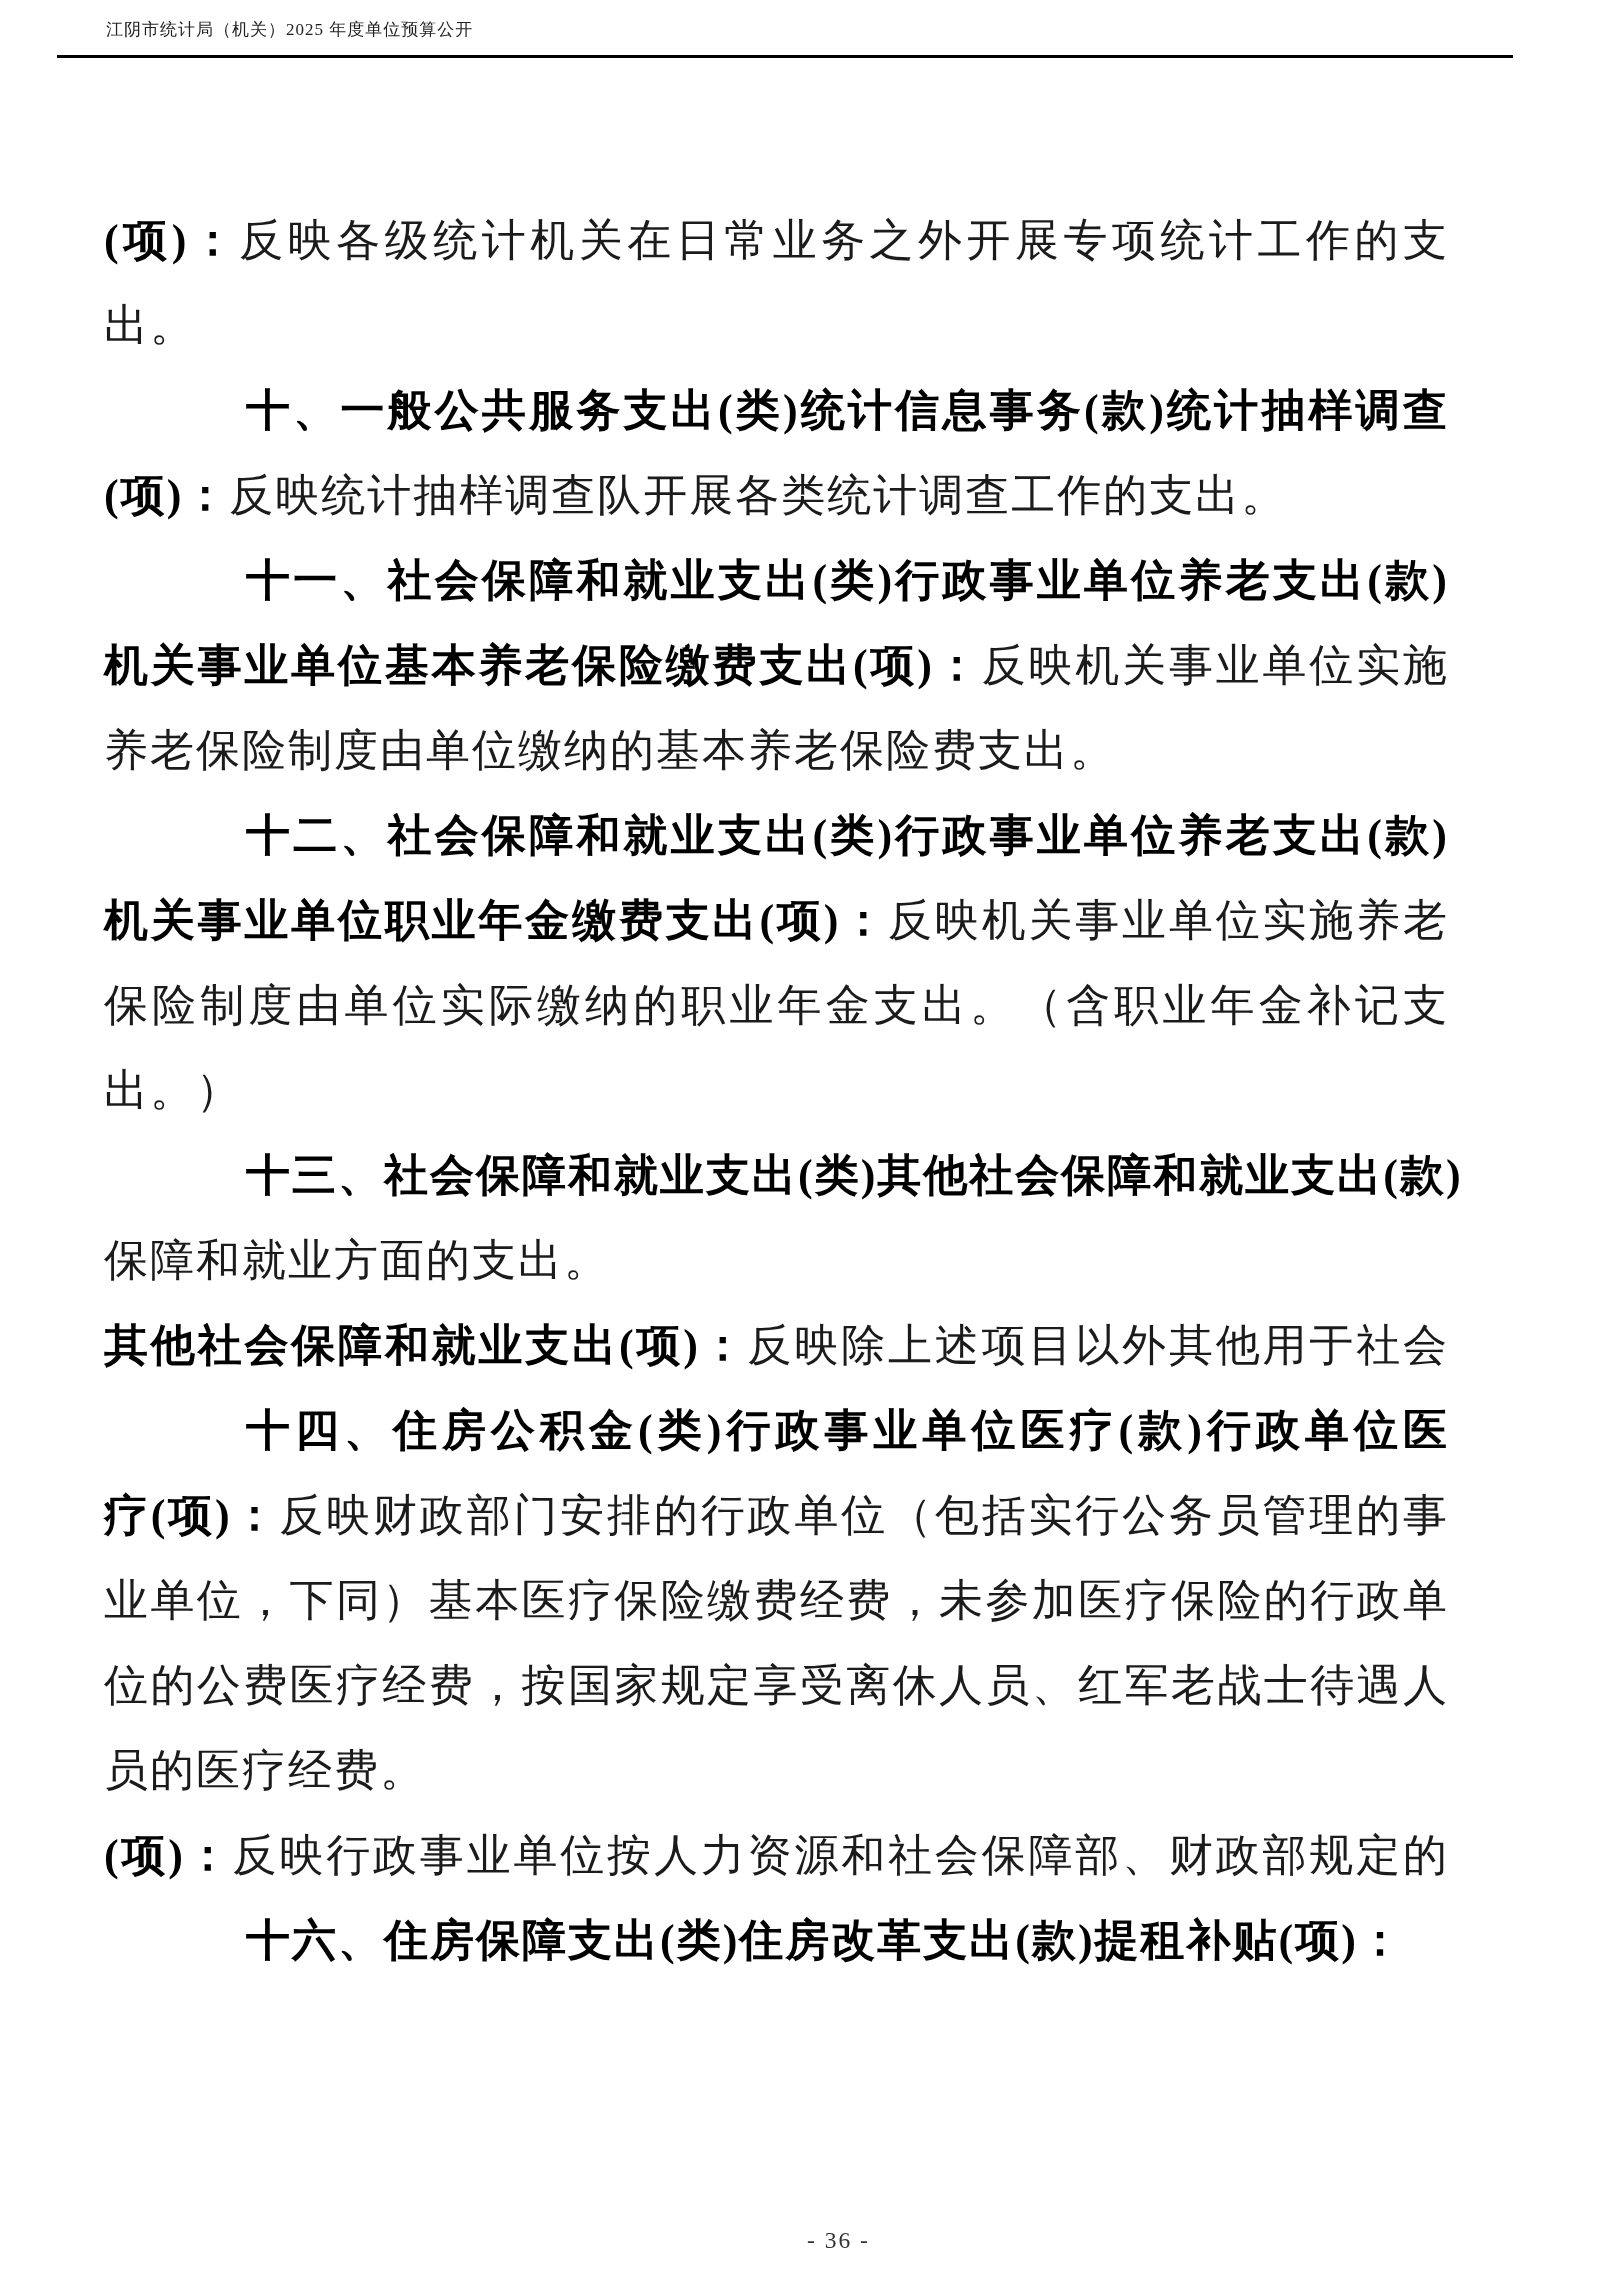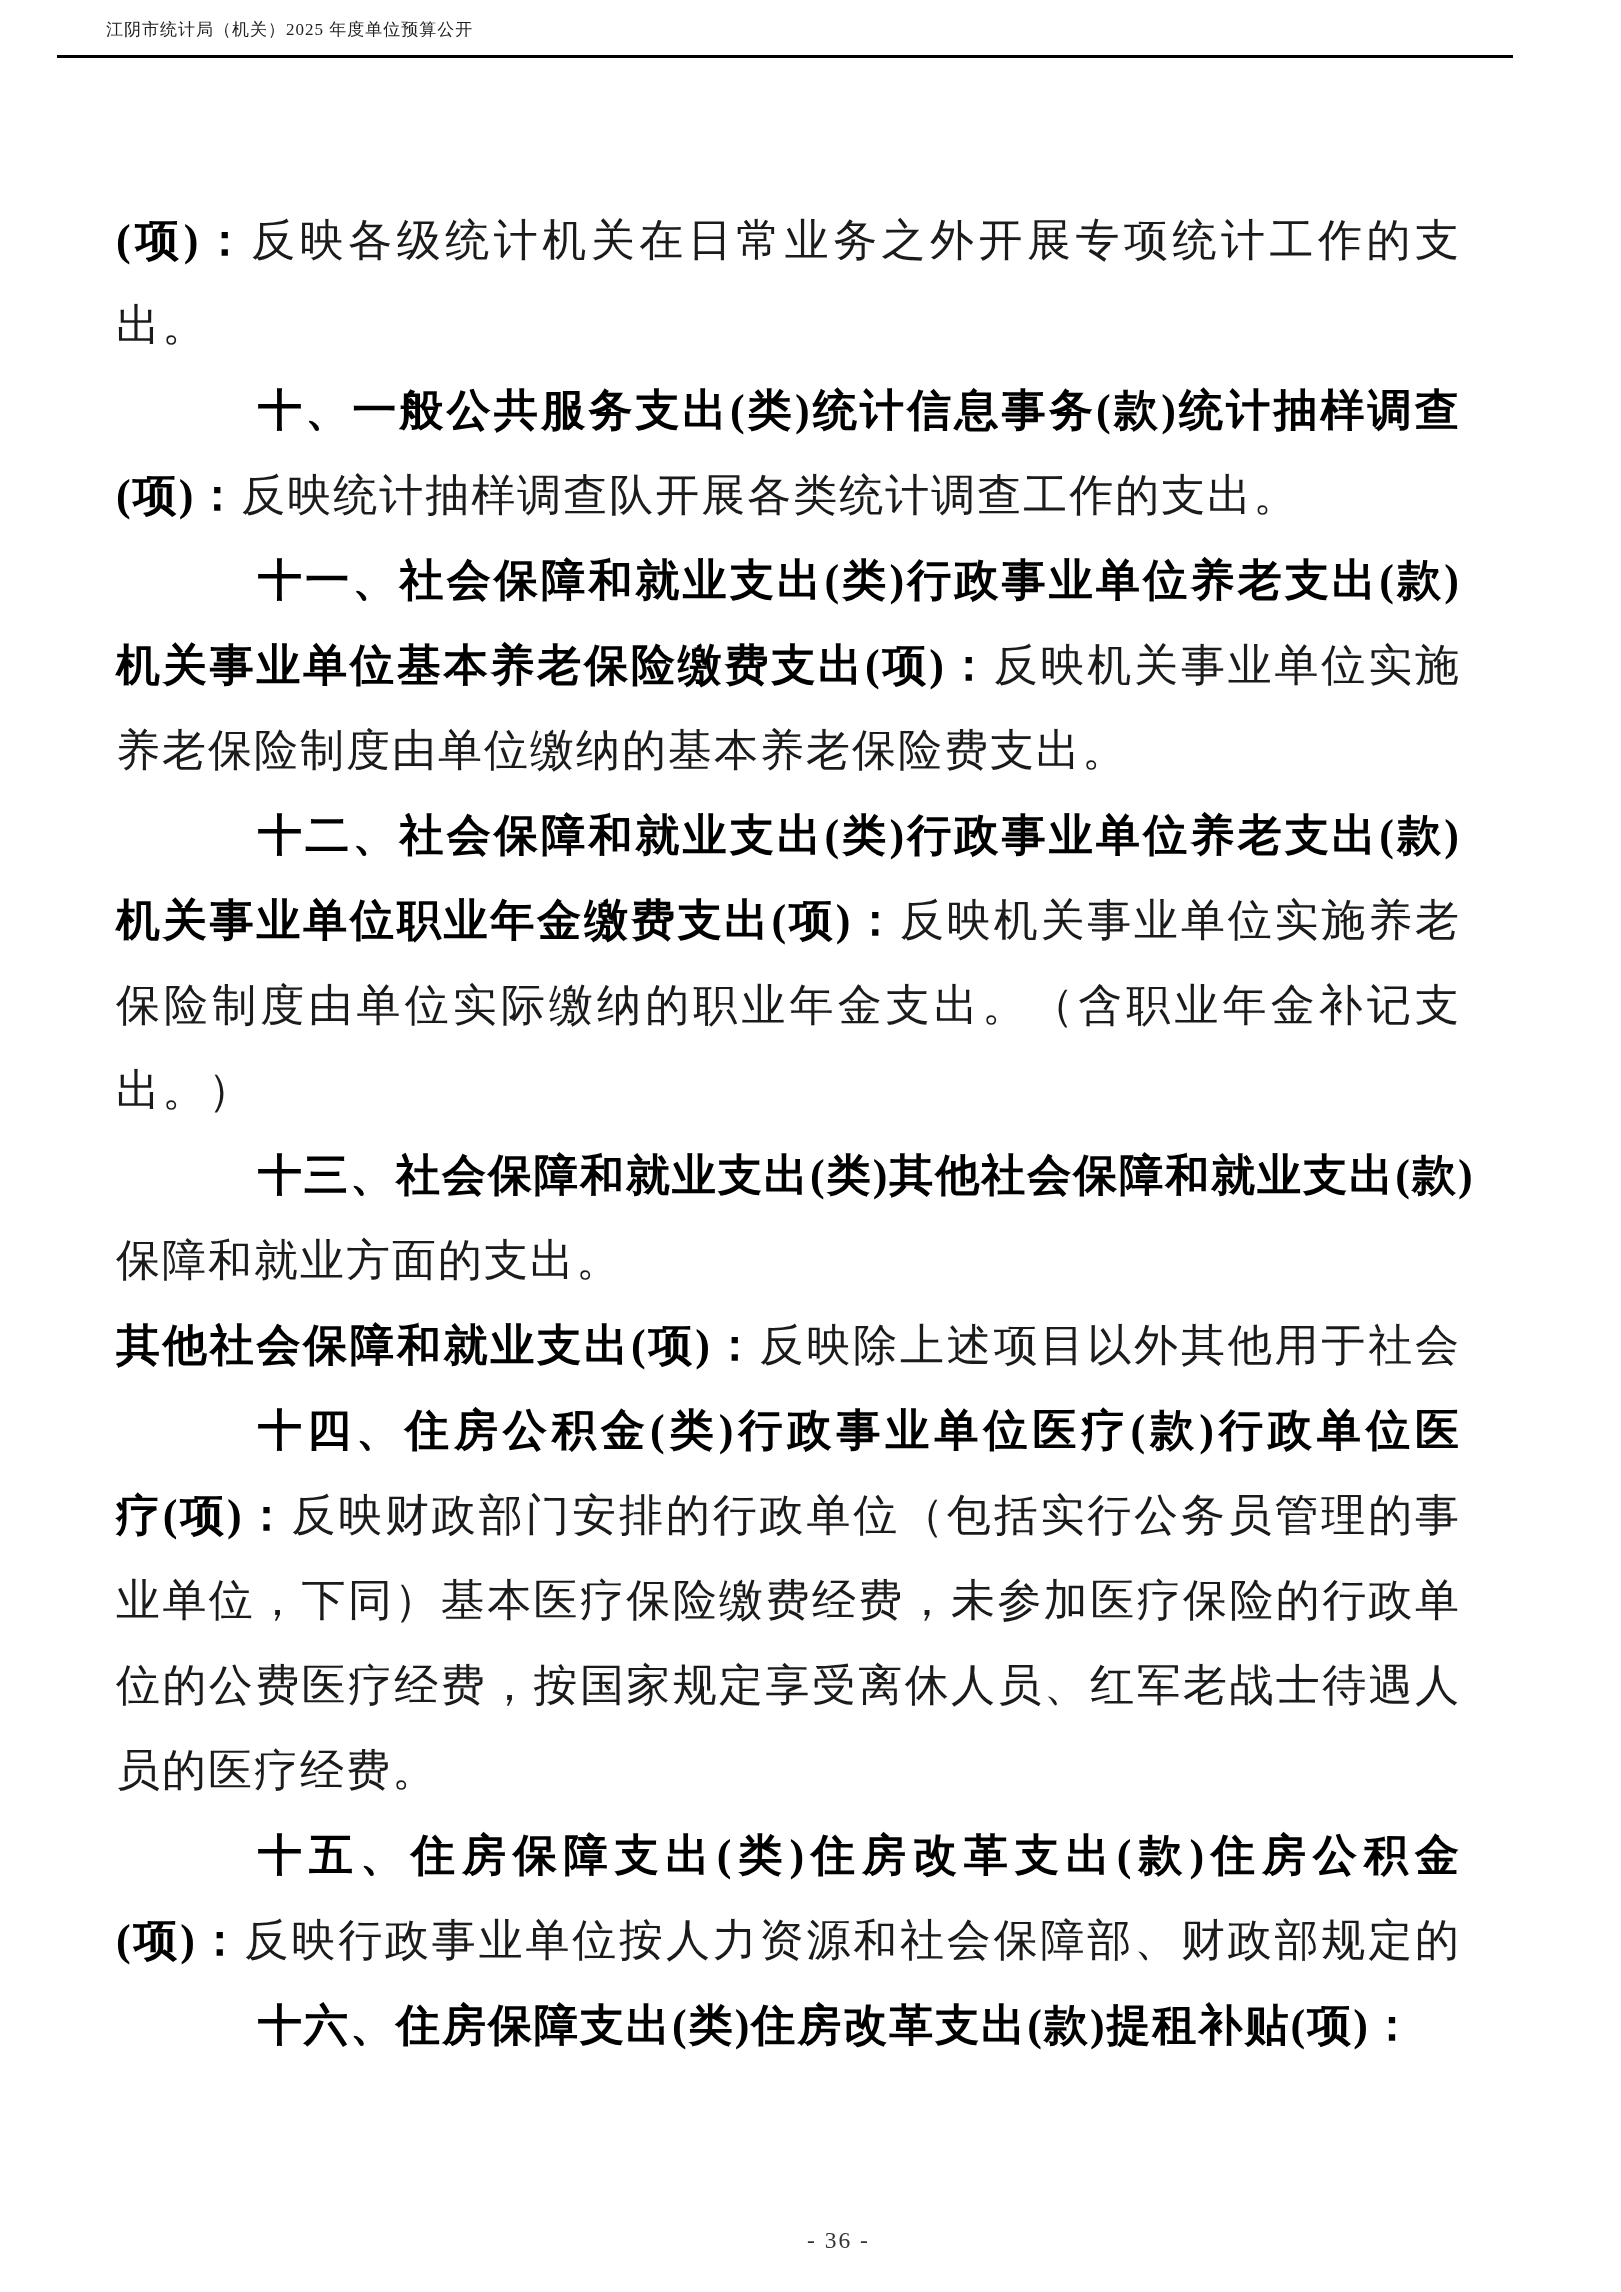--- a/index.html
+++ b/index.html
@@ -27,21 +27,21 @@
   .header-rule {
     position: absolute;
     left: 57px;
     top: 55px;
     width: 1456px;
     height: 2.9px;
     background: #000000;
   }
   .doc-body {
     position: absolute;
-    left: 116px;
+    left: 104px;
     top: 198px;
     width: 1345px;
     font-size: 44px;
     color: #1b1b1b;
     letter-spacing: 2px;
   }
   .line {
     height: 85px;
     line-height: 85px;
     white-space: nowrap;
@@ -96,21 +96,20 @@
       <div class="line fill"><span class="r">保险制度由单位实际缴纳的职业年金支出。（含职业年金补记支</span></div>
       <div class="line"><span class="r">出。）</span></div>
       <div class="line fill indent"><span class="b">十三、社会保障和就业支出(类)其他社会保障和就业支出(款)</span></div>
       <div class="line"><span class="r">保障和就业方面的支出。</span></div>
       <div class="line fill"><span class="b">其他社会保障和就业支出(项)：</span><span class="r">反映除上述项目以外其他用于社会</span></div>
       <div class="line fill indent"><span class="b">十四、住房公积金(类)行政事业单位医疗(款)行政单位医</span></div>
       <div class="line fill"><span class="b">疗(项)：</span><span class="r">反映财政部门安排的行政单位（包括实行公务员管理的事</span></div>
       <div class="line fill"><span class="r">业单位，下同）基本医疗保险缴费经费，未参加医疗保险的行政单</span></div>
       <div class="line fill"><span class="r">位的公费医疗经费，按国家规定享受离休人员、红军老战士待遇人</span></div>
       <div class="line"><span class="r">员的医疗经费。</span></div>
-      <div class="line fill indent"><span class="b">十五、住房保障支出(类)住房改革支出(款)住房公积金</span></div>
       <div class="line fill"><span class="b">(项)：</span><span class="r">反映行政事业单位按人力资源和社会保障部、财政部规定的</span></div>
       <div class="line indent"><span class="b">十六、住房保障支出(类)住房改革支出(款)提租补贴(项)：</span></div>
     </div>
 
   <div class="page-number" style="color: rgb(51, 51, 51);">- 36 -</div>
 
 </div>
 
 
 </body></html>

